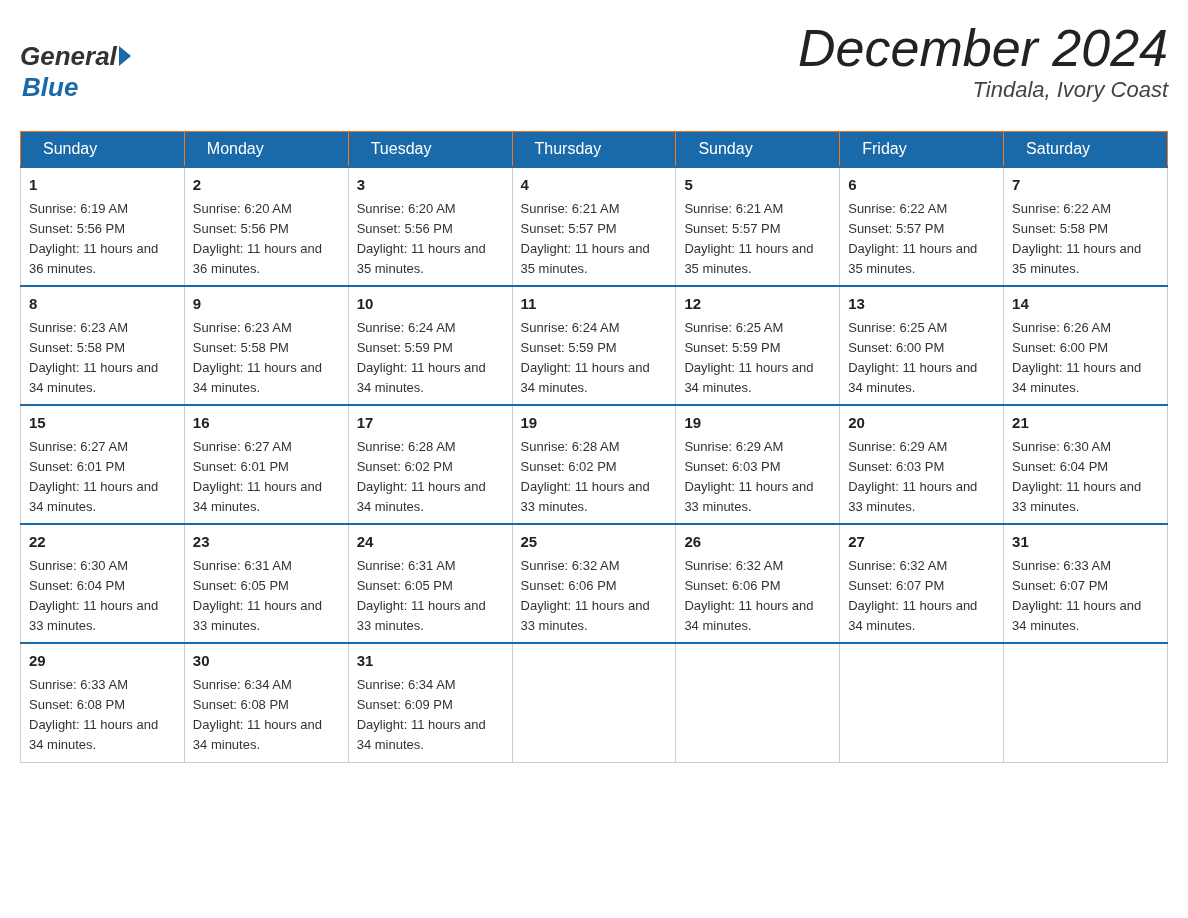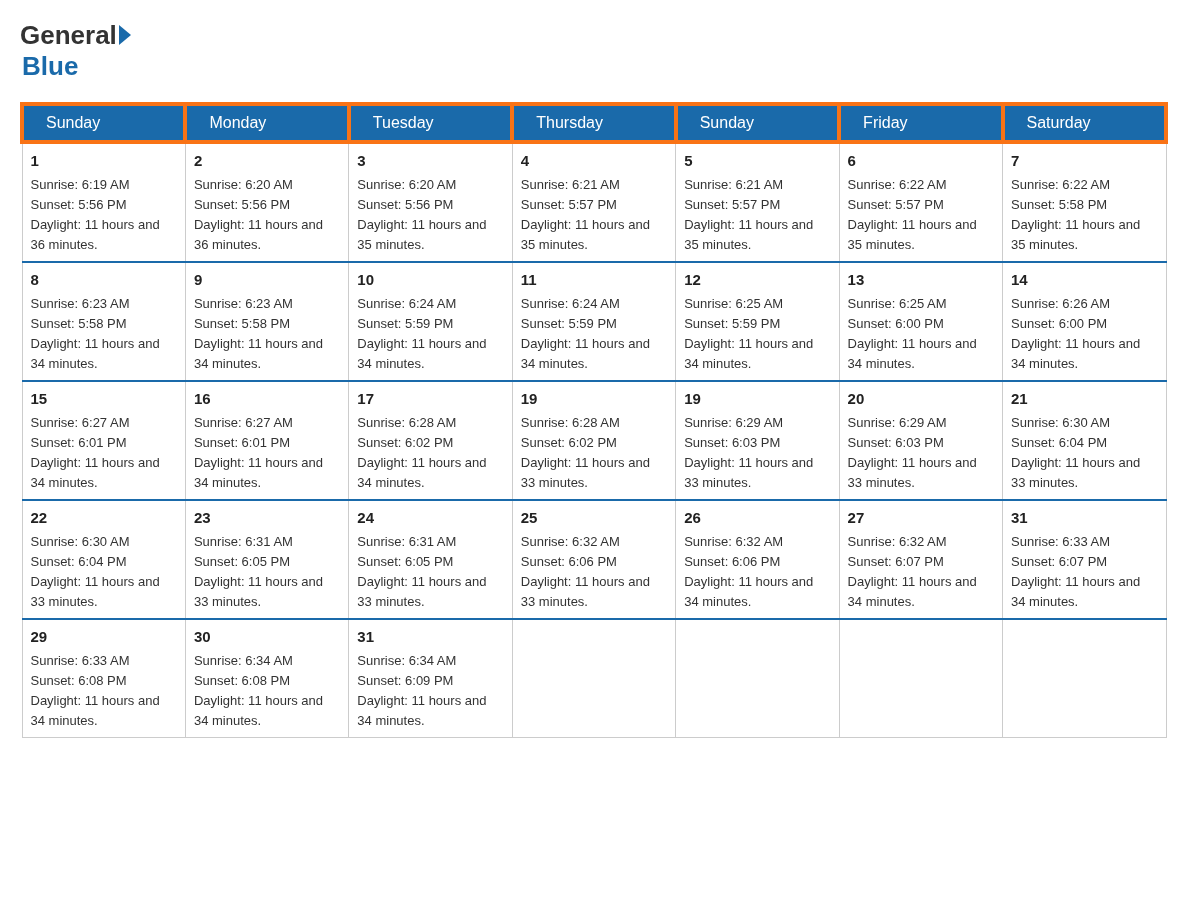--- a/index.html
+++ b/index.html
@@ -7,21 +7,22 @@
       font-family: Arial, sans-serif;
       background: #ffffff;
       width: 1188px;
       min-height: 918px;
       padding: 20px;
     }
     .header {
       display: flex;
       justify-content: space-between;
       align-items: flex-end;
-      margin-bottom: 20px;
+      margin-bottom: 28px;
+      font-style: italic;
     }
     .logo {
       display: flex;
       flex-direction: column;
       align-items: flex-start;
     }
     .logo-text {
       display: flex;
       align-items: center;
     }
@@ -63,21 +64,21 @@
       width: 100%;
       border-collapse: collapse;
     }
     .calendar th {
       background-color: #1a6aaa;
       color: white;
       font-size: 16px;
       font-weight: 400;
       padding: 8px 22px;
       text-align: left;
-      border: 4px solid #f97316;
+      border: 1px solid #f97316;
     }
     .calendar td {
       border: 1px solid #cccccc;
       vertical-align: top;
       padding: 6px 8px;
       width: 14.28%;
       min-height: 110px;
       font-size: 13px;
       color: #333;
       line-height: 1.5;
@@ -112,20 +113,22 @@
 
 <div class="header">
   <div class="logo">
     <div class="logo-text">
       <span class="logo-general">General</span>
       <div class="logo-arrow"></div>
     </div>
     <span class="logo-blue" style="margin-left: 2px;">Blue</span>
   </div>
   <div class="title-block">
+    <div class="month-title">December 2024</div>
+    <div class="location">Tindala, Ivory Coast</div>
   </div>
 </div>
 
 <table class="calendar">
   <thead>
     <tr>
     <th>Sunday</th>
         <th>Monday</th>
         <th>Tuesday</th>
         <th>Thursday</th>

